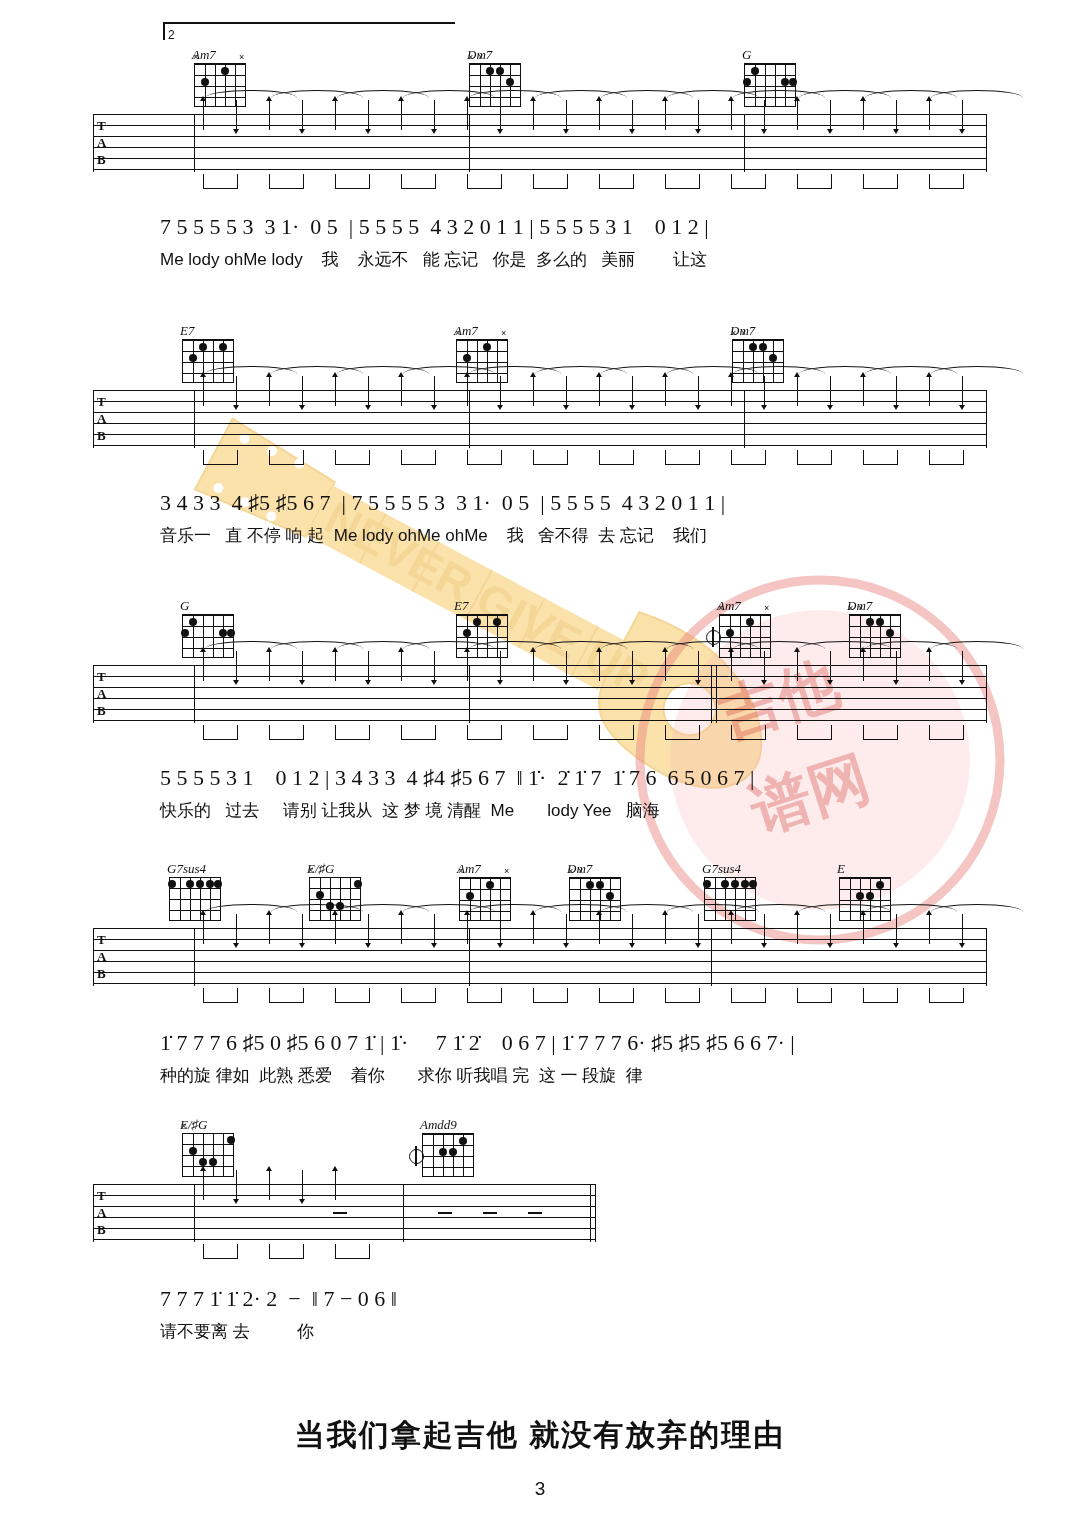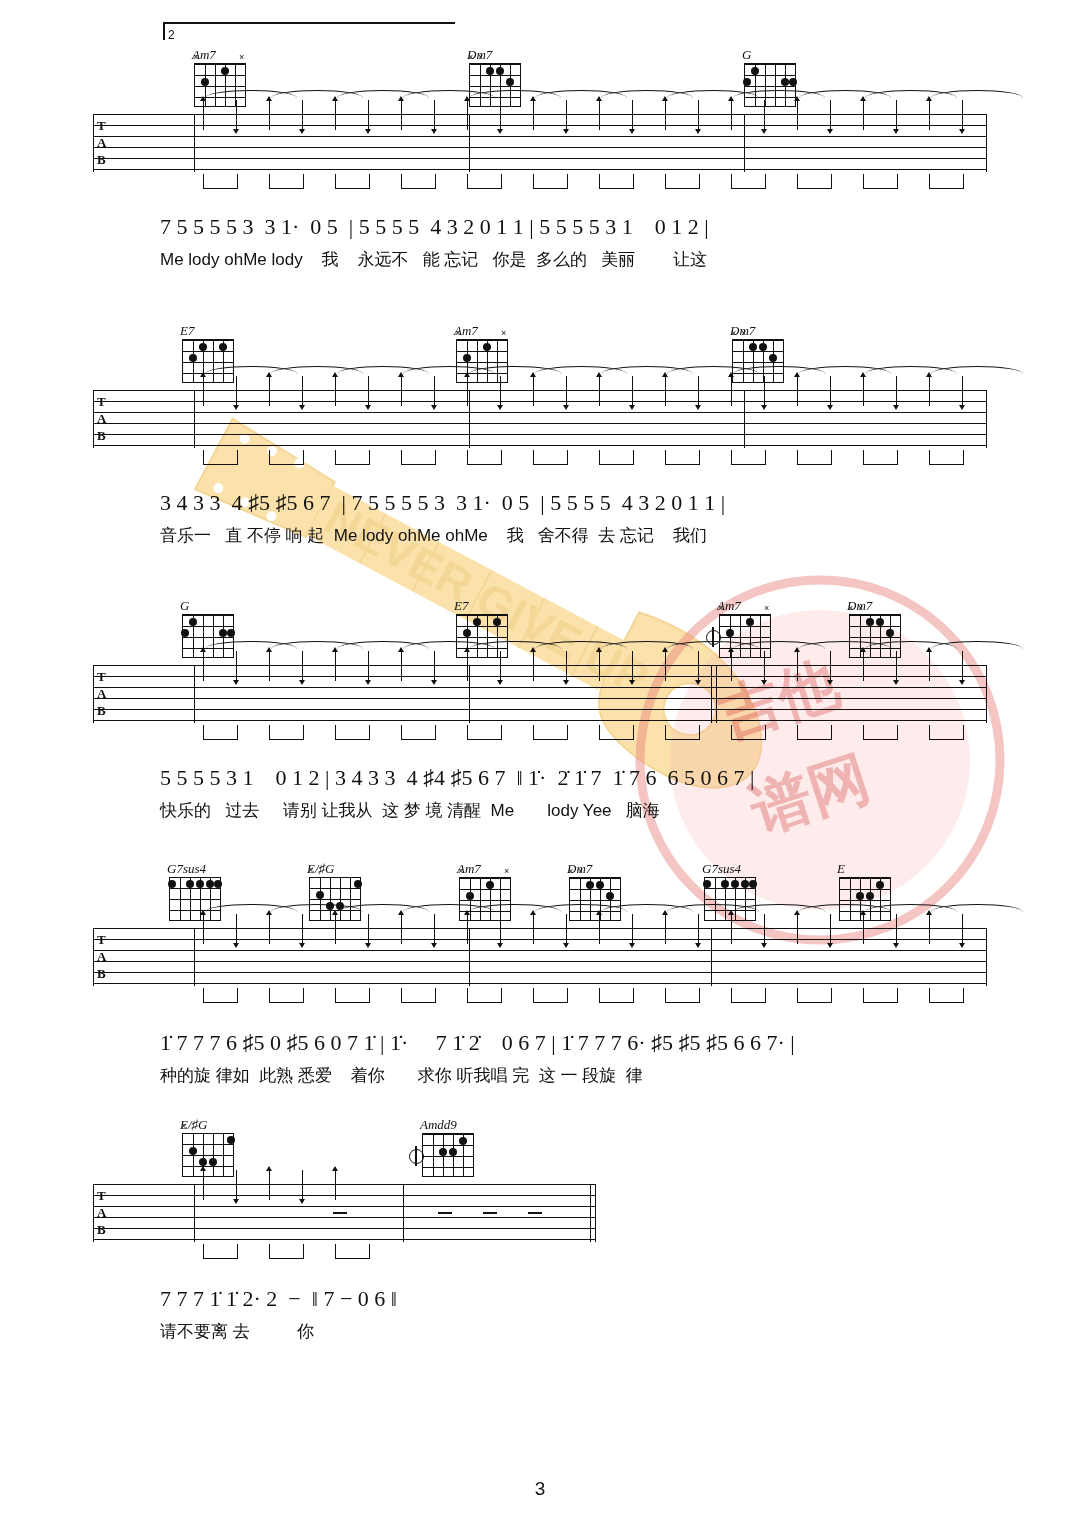--- a/index.html
+++ b/index.html
@@ -735,15 +735,18 @@
       <div style="position:absolute;left:390px;top:28px;width:14px;height:2px;background:#111;"></div>
       <div style="position:absolute;left:435px;top:28px;width:14px;height:2px;background:#111;"></div>
     </div>
 
     <div class="notation" style="top:168px;">
       <div class="numline">7 7 7 1̇ 1̇ 2· 2  −  ‖ 7 − 0 6 ‖</div>
       <div class="lyric" style="top:34px;">请不要离 去          你</div>
     </div>
   </div>
 
+  <div class="footer" style="top:1415px;">
+    <div class="slogan">当我们拿起吉他   就没有放弃的理由</div>
+  </div>
   <div class="pagenum" style="top:1478px;">3</div>
 
 </div>
 
 </body></html>

